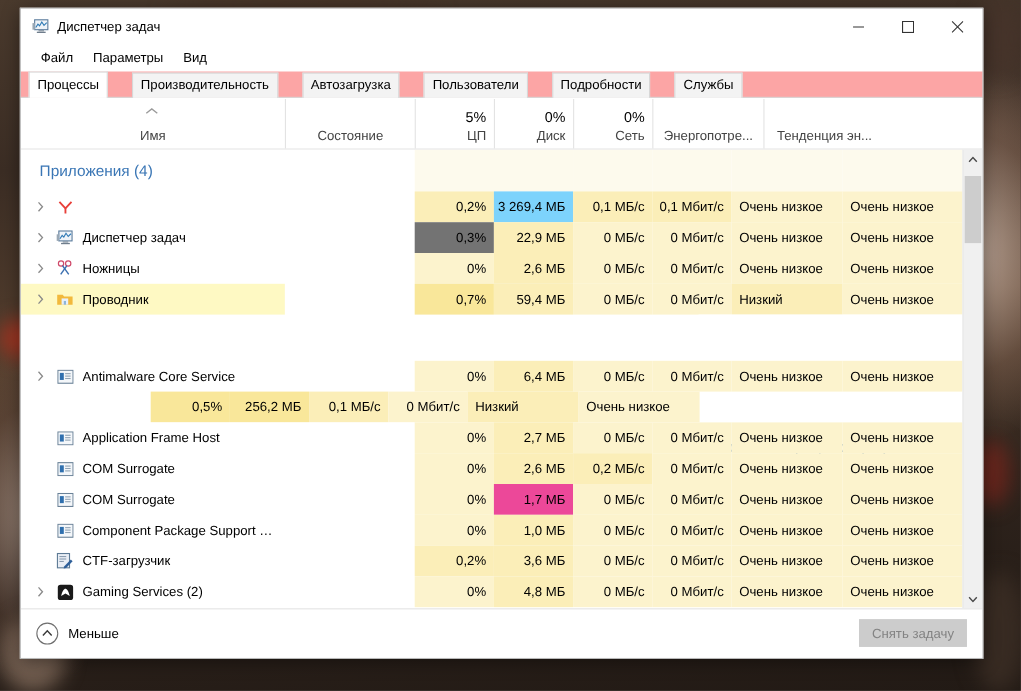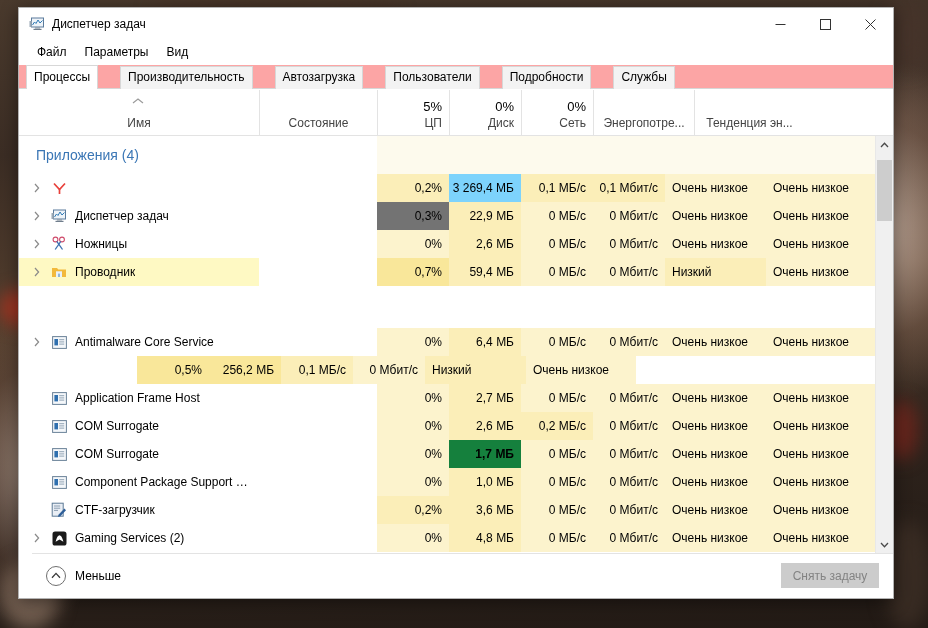--- a/index.html
+++ b/index.html
@@ -271,21 +271,20 @@
 
   
   #footer {
     height: 44px;
     flex: 0 0 auto;
     border-top: 1px solid #e3e3e3;
     display: flex;
     align-items: center;
     background: #ffffff;
     position: relative;
-    margin-left: 13px;
   }
   #fewer {
     display: flex;
     align-items: center;
     margin-left: 13px;
   }
   #fewer-icon { width: 22px; height: 22px; margin-right: 8px; }
   #fewer-label { font-size: 12px; color: #000; }
   #endtask {
     position: absolute;
@@ -734,21 +733,21 @@
                 </svg>
               </span>
               <span class="procname">COM Surrogate</span>
             </div>
             <div class="cell " style="width: 118px; flex: 0 0 118px; background: rgb(255, 255, 255);">
               <span></span>
             </div>
             <div class="cell num" style="width: 72px; flex: 0 0 72px; background: rgb(252, 243, 205);">
               <span>0%</span>
             </div>
-            <div class="cell num" style="width: 72px; flex: 0 0 72px; background: #15803d; font-weight: bold;">
+            <div class="cell num" style="width: 72px; flex: 0 0 72px; background: #ec4899;">
               <span>1,7 МБ</span>
             </div>
             <div class="cell num" style="width: 72px; flex: 0 0 72px; background: rgb(252, 243, 205);">
               <span>0 МБ/с</span>
             </div>
             <div class="cell num" style="width: 72px; flex: 0 0 72px; background: rgb(252, 243, 205);">
               <span>0 Мбит/с</span>
             </div>
             <div class="cell " style="width: 101px; flex: 0 0 101px; background: rgb(252, 243, 205);">
               <span>Очень низкое</span>

